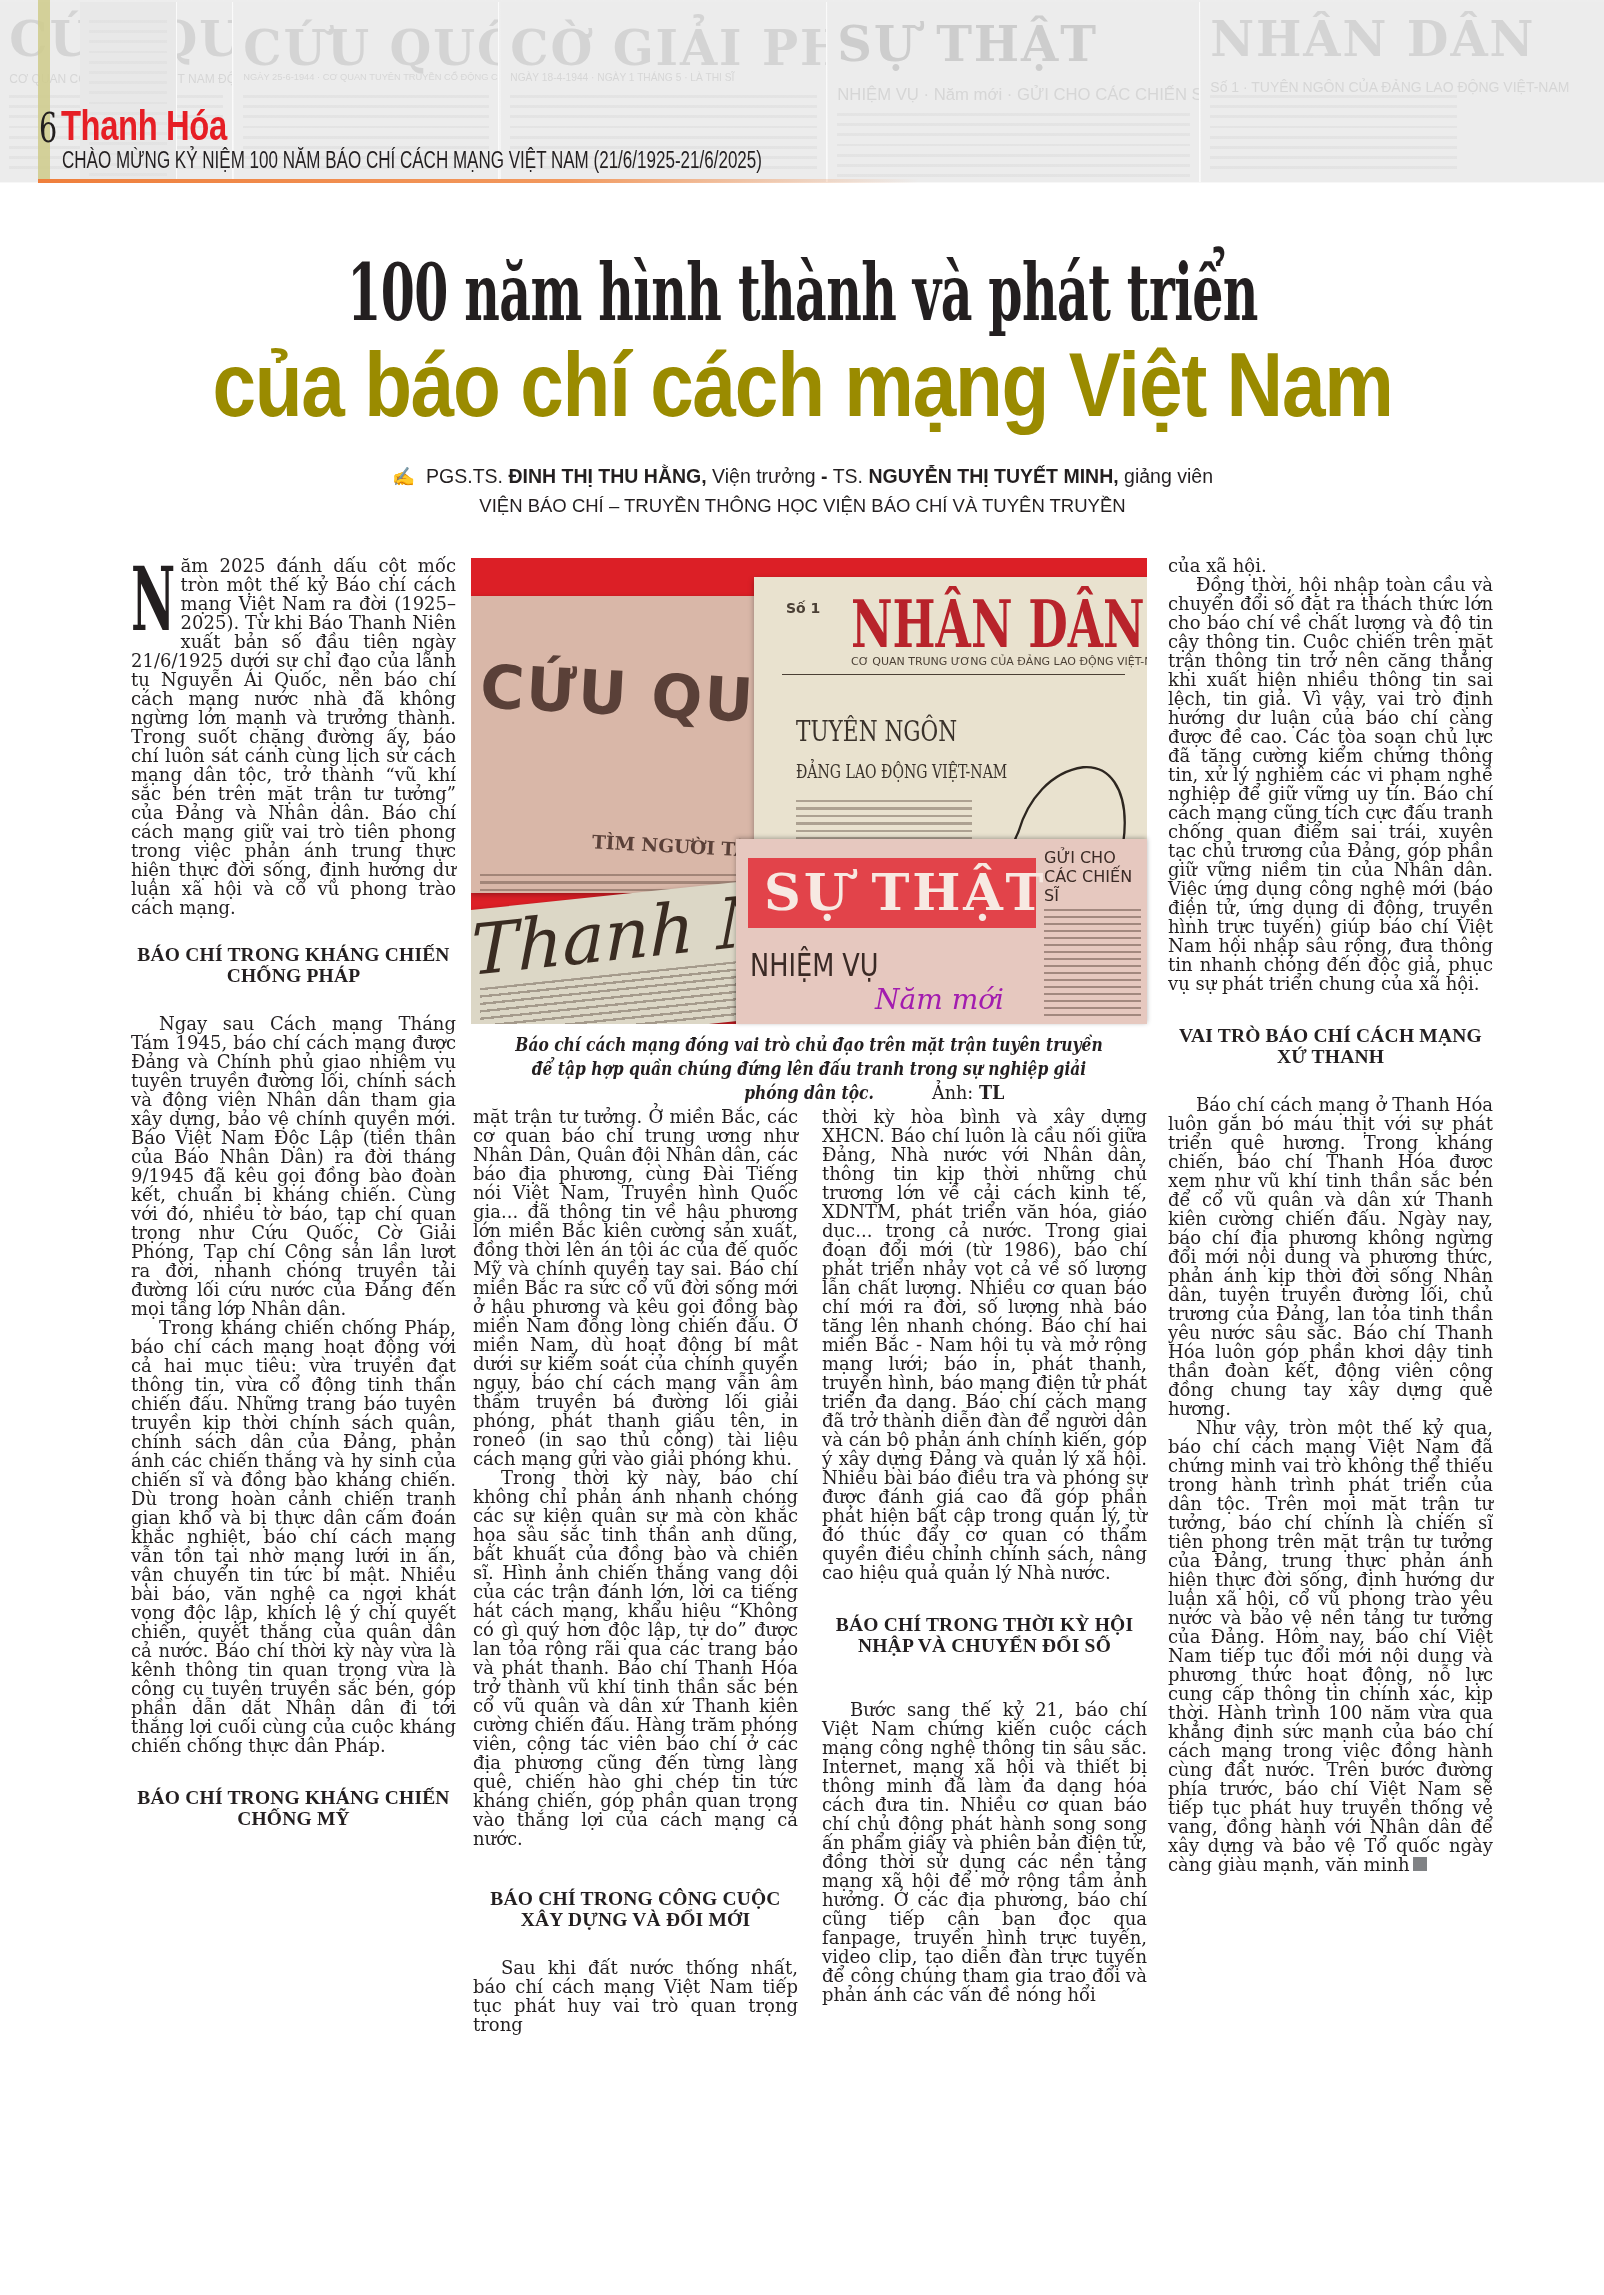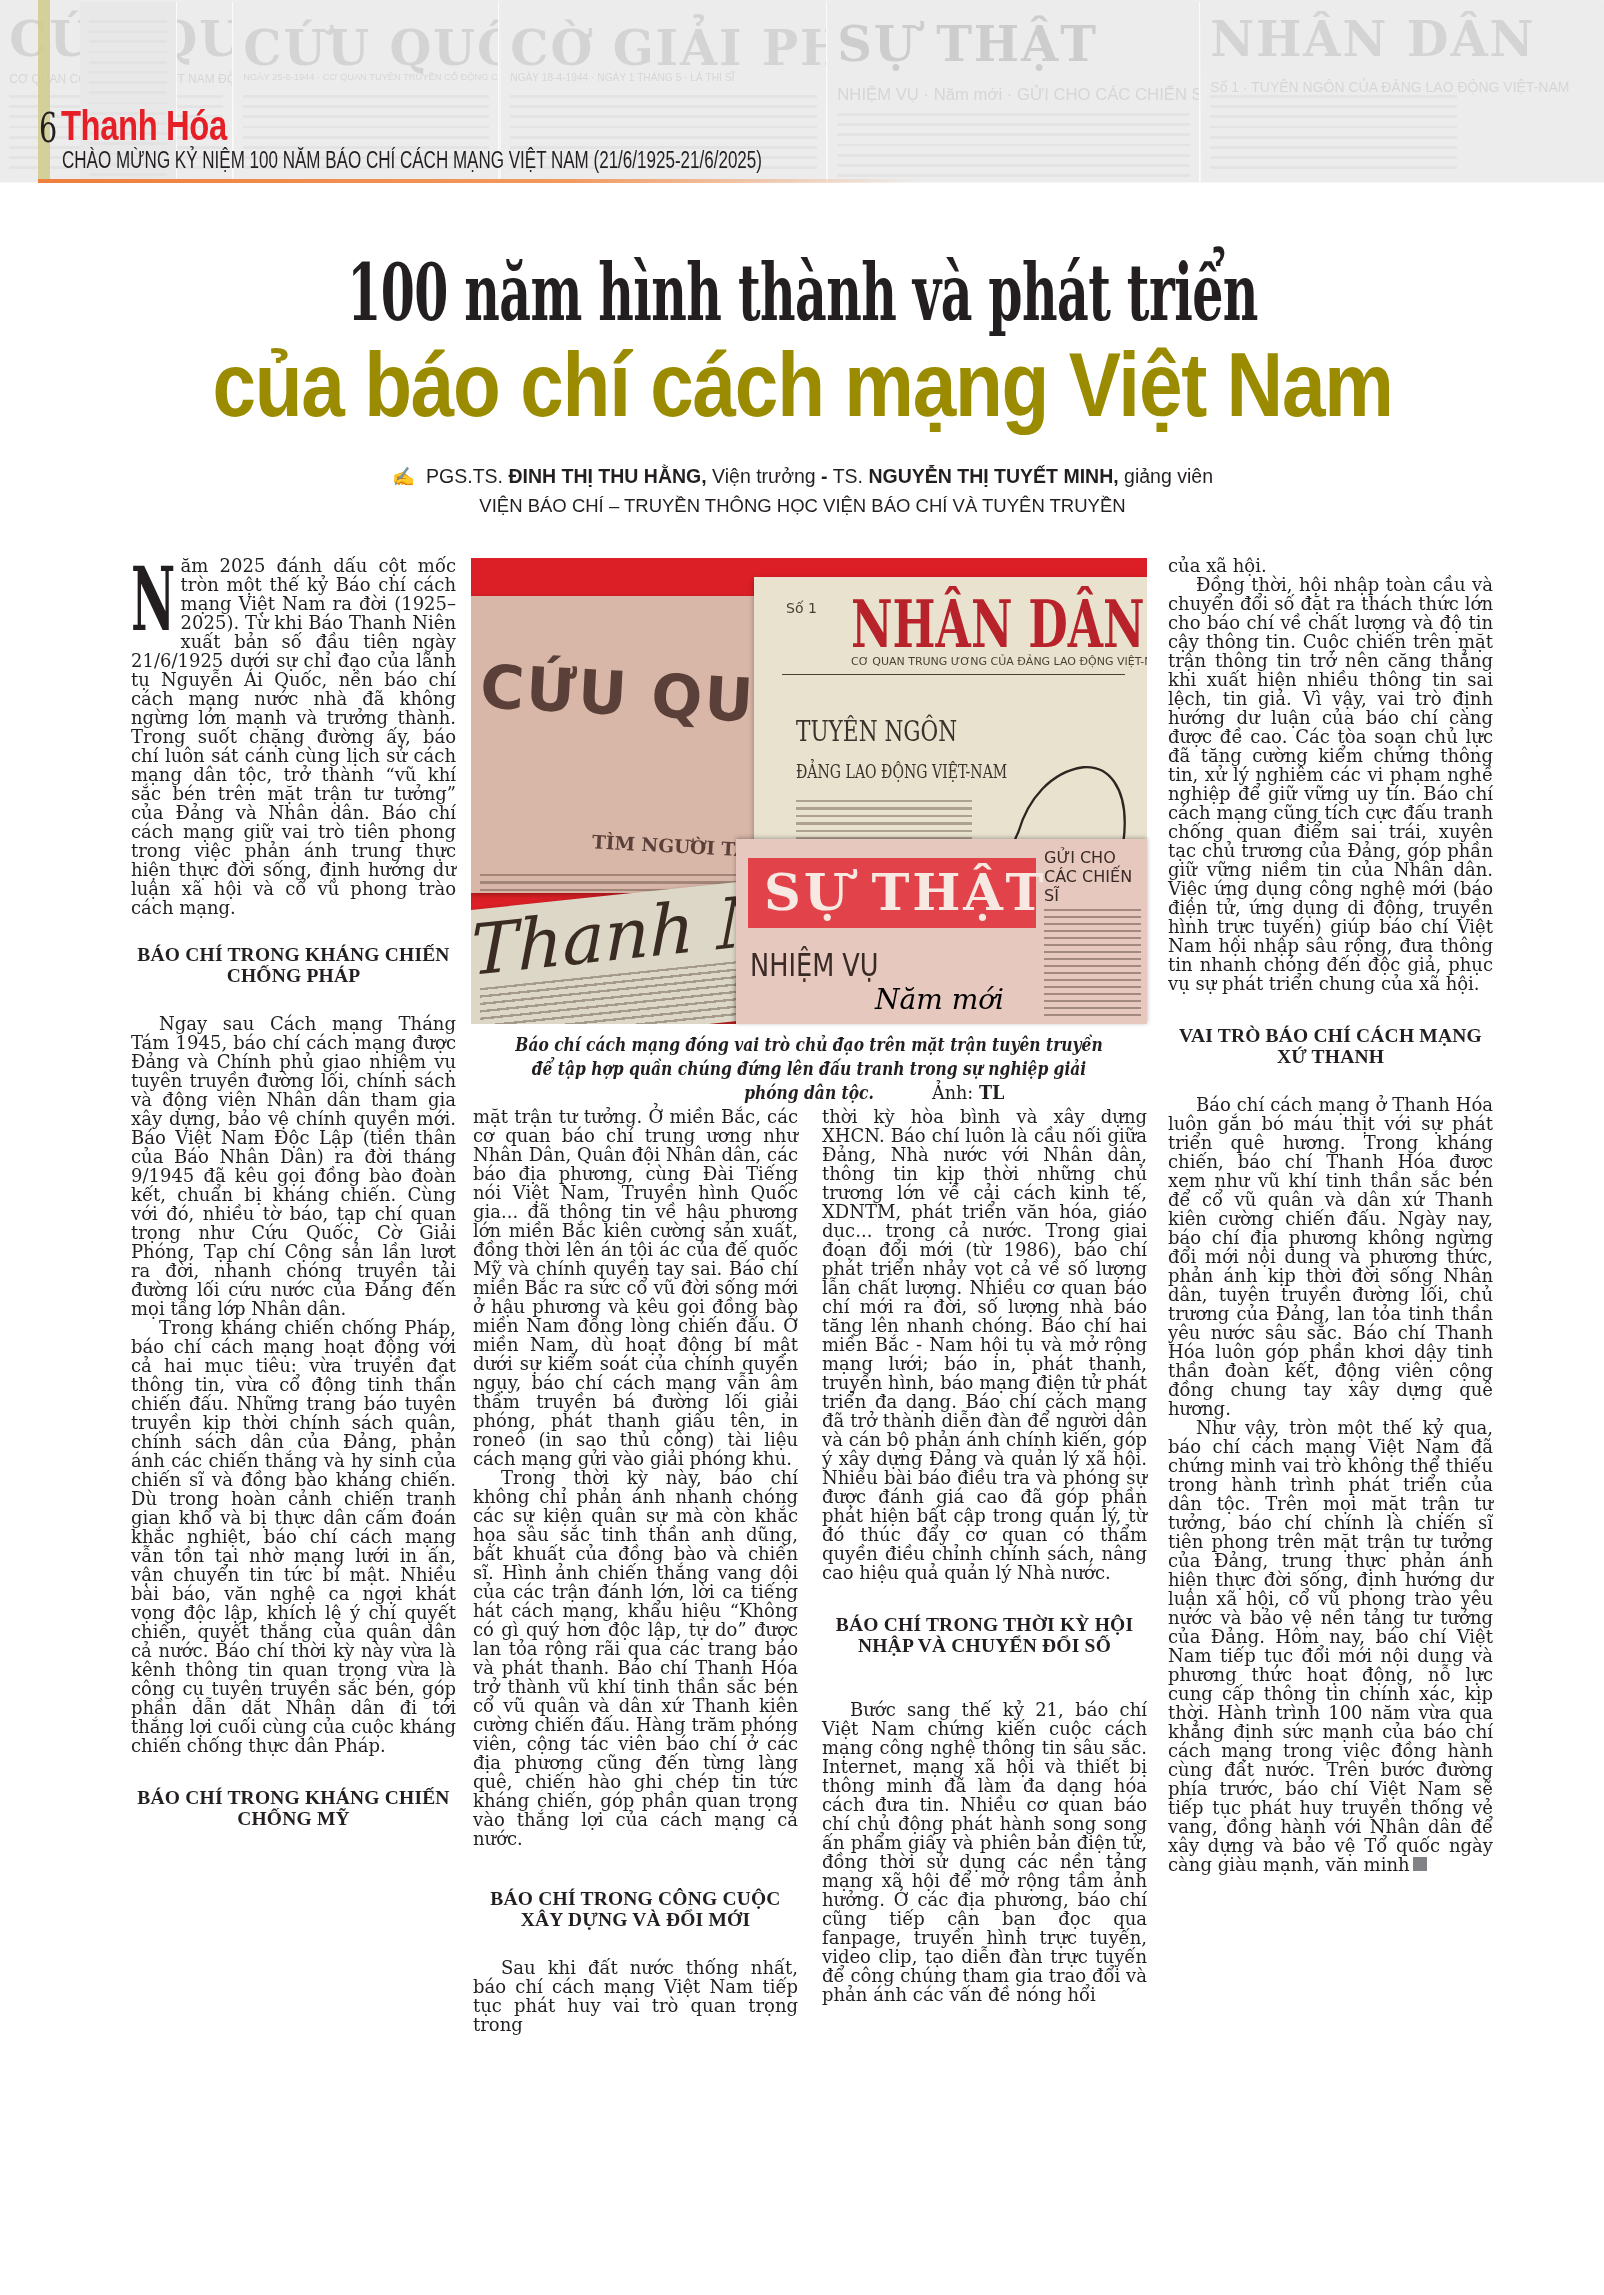--- a/index.html
+++ b/index.html
@@ -186,21 +186,21 @@
 
 <div class="photo">
 
   <div class="paper" style="left:0;top:38px;width:295px;height:297px;background:#d9b7a8;transform:rotate(0deg);">
     <div class="title" style="left:9.3px;top:65px;font-family:'DejaVu Sans',sans-serif;font-weight:bold;font-size:60px;color:#5a4038;letter-spacing:1.9px;transform:rotate(3deg);">CỨU QUỐC</div>
     <div class="title" style="left:121px;top:241px;font-family:'DejaVu Serif',serif;font-weight:bold;font-size:18.5px;color:#5a4038;transform:rotate(3deg);">TÌM NGƯỜI TÀI ĐỨC</div>
     <div class="txt" style="left:9.3px;top:278px;width:269px;height:18.5px;"></div>
   </div>
 
   <div class="paper" style="left:283px;top:18.5px;width:393px;height:399px;background:#e9e2cf;">
-    <div class="title" style="left:32px;top:23px;font-size:14px;color:#4a3f35;font-family:'DejaVu Sans',sans-serif;font-weight:normal;">Số 1</div>
+    <div class="title" style="left:32px;top:23px;font-size:14px;color:#4a3f35;font-family:'DejaVu Sans',sans-serif;font-weight:bold;">Số 1</div>
     <div class="title" style="left:97px;top:9.3px;font-family:'DejaVu Serif',serif;font-weight:bold;font-size:65px;color:#b8232b;transform:scaleX(.7);transform-origin:left;">NHÂN DÂN</div>
     <div class="title" style="left:97px;top:78px;font-family:'DejaVu Sans',sans-serif;font-size:11px;color:#4a3f35;">CƠ QUAN TRUNG ƯƠNG CỦA ĐẢNG LAO ĐỘNG VIỆT-NAM</div>
     <div style="position:absolute;left:28px;top:97px;width:343px;height:1.9px;background:#4a3f35;"></div>
     <div class="title" style="left:42px;top:139px;font-family:'DejaVu Serif',serif;font-size:27px;color:#3a322b;transform:scaleX(.8);transform-origin:left;">TUYÊN NGÔN</div>
     <div class="title" style="left:42px;top:185px;font-family:'DejaVu Serif',serif;font-size:17.6px;color:#3a322b;transform:scaleX(.8);transform-origin:left;">ĐẢNG LAO ĐỘNG VIỆT-NAM</div>
     <div class="txt" style="left:42px;top:223px;width:176px;height:176px;"></div>
     <svg style="position:absolute;left:232px;top:153px" width="148" height="241" viewBox="0 0 320 520">
       <path d="M60 520 C40 400 30 300 70 220 C90 150 140 90 210 80 C270 75 300 130 300 200 C300 260 280 320 250 360 C230 400 220 460 240 520" fill="none" stroke="#2d2620" stroke-width="5"></path>
       <path d="M90 260 C110 240 140 240 160 255 M95 300 C120 320 150 320 170 305 M110 360 C140 400 190 400 220 380 M120 420 C150 470 200 480 240 460" fill="none" stroke="#2d2620" stroke-width="4"></path>
     </svg>
@@ -211,21 +211,21 @@
     <div class="txt" style="left:9.3px;top:79px;width:260px;height:56px;"></div>
   </div>
 
   <div class="paper" style="left:265px;top:413px;width:411px;height:53px;background:#e6c8bf;"></div>
 </div>
 
 <div style="position:absolute;left:736px;top:839px;width:411px;height:185px;background:#e6c8bf;overflow:hidden;box-shadow:0 -1.4px 4.6px rgba(0,0,0,.3);">
   <div style="position:absolute;left:11.6px;top:18.5px;width:288px;height:70px;background:#e2434a;"></div>
   <div style="position:absolute;left:28px;top:23px;font-family:'DejaVu Serif',serif;font-weight:bold;font-size:51px;color:#f7e9e2;white-space:nowrap;letter-spacing:2.8px;">SỰ THẬT</div>
   <div style="position:absolute;left:14px;top:107px;font-family:'DejaVu Sans',sans-serif;font-size:32px;color:#3a2a25;white-space:nowrap;transform:scaleX(.8);transform-origin:left;">NHIỆM VỤ</div>
-  <div style="position:absolute;left:139px;top:144px;font-family:'DejaVu Serif',serif;font-style:italic;font-size:28px;color:#000000;white-space:nowrap;">Năm mới</div>
+  <div style="position:absolute;left:139px;top:144px;font-family:'DejaVu Serif',serif;font-style:italic;font-size:28px;color:#a21caf;white-space:nowrap;">Năm mới</div>
   <div style="position:absolute;left:308px;top:9.3px;width:97px;font-family:'DejaVu Sans',sans-serif;font-size:16px;color:#3a2a25;">GỬI CHO CÁC CHIẾN SĨ</div>
   <div style="position:absolute;left:308px;top:70px;width:97px;height:111px;background:repeating-linear-gradient(180deg,rgba(60,40,30,.4) 0 1.9px,transparent 1.9px 7px);"></div>
 </div>
 
 <div class="photo-caption">Báo chí cách mạng đóng vai trò chủ đạo trên mặt trận tuyên truyền để tập hợp quần chúng đứng lên đấu tranh trong sự nghiệp giải phóng dân tộc.</div>
 <div class="photo-credit"><span>Ảnh:</span> <b>TL</b></div>
 
 <div class="col" style="left:473px;top:1107px;">
   <p class="noindent">mặt trận tư tưởng. Ở miền Bắc, các cơ quan báo chí trung ương như Nhân Dân, Quân đội Nhân dân, các báo địa phương, cùng Đài Tiếng nói Việt Nam, Truyền hình Quốc gia... đã thông tin về hậu phương lớn miền Bắc kiên cường sản xuất, đồng thời lên án tội ác của đế quốc Mỹ và chính quyền tay sai. Báo chí miền Bắc ra sức cổ vũ đời sống mới ở hậu phương và kêu gọi đồng bào miền Nam đồng lòng chiến đấu. Ở miền Nam, dù hoạt động bí mật dưới sự kiểm soát của chính quyền ngụy, báo chí cách mạng vẫn âm thầm truyền bá đường lối giải phóng, phát thanh giấu tên, in roneô (in sao thủ công) tài liệu cách mạng gửi vào giải phóng khu.</p>
   <p>Trong thời kỳ này, báo chí không chỉ phản ánh nhanh chóng các sự kiện quân sự mà còn khắc họa sâu sắc tinh thần anh dũng, bất khuất của đồng bào và chiến sĩ. Hình ảnh chiến thắng vang dội của các trận đánh lớn, lời ca tiếng hát cách mạng, khẩu hiệu “Không có gì quý hơn độc lập, tự do” được lan tỏa rộng rãi qua các trang báo và phát thanh. Báo chí Thanh Hóa trở thành vũ khí tinh thần sắc bén cổ vũ quân và dân xứ Thanh kiên cường chiến đấu. Hàng trăm phóng viên, cộng tác viên báo chí ở các địa phương cũng đến từng làng quê, chiến hào ghi chép tin tức kháng chiến, góp phần quan trọng vào thắng lợi của cách mạng cả nước.</p>

